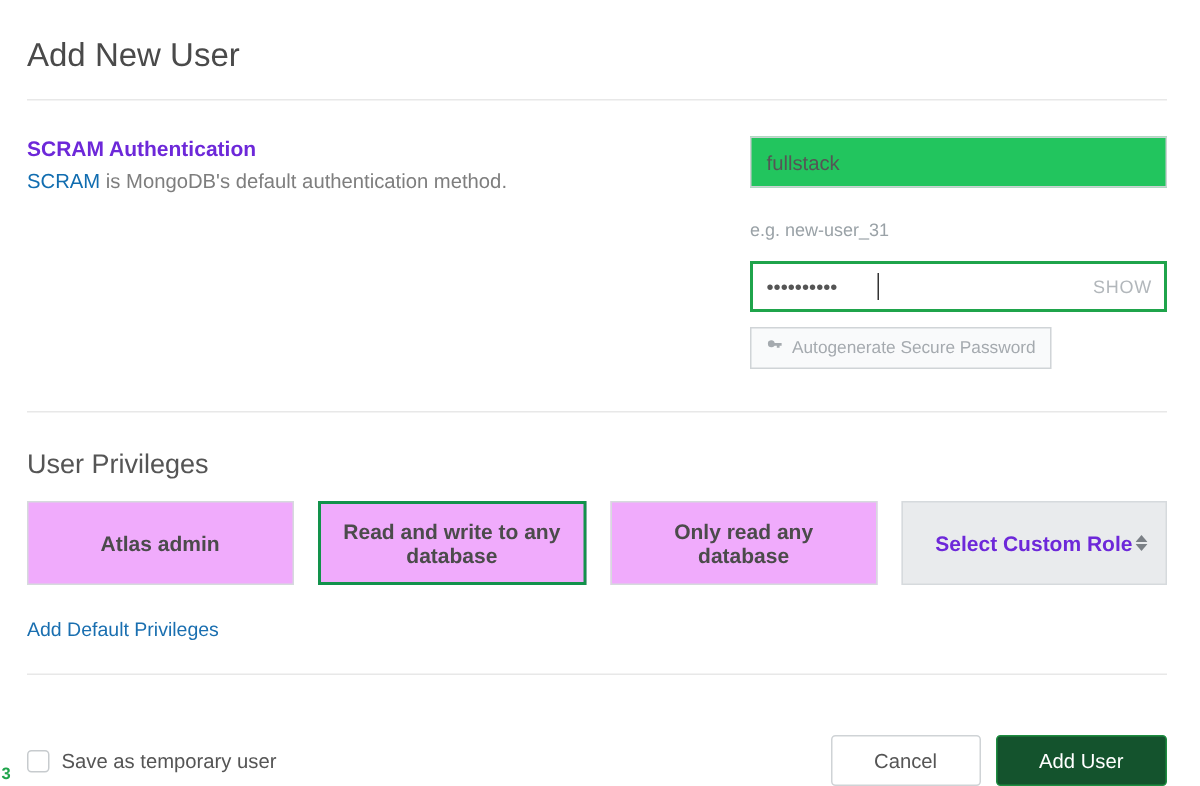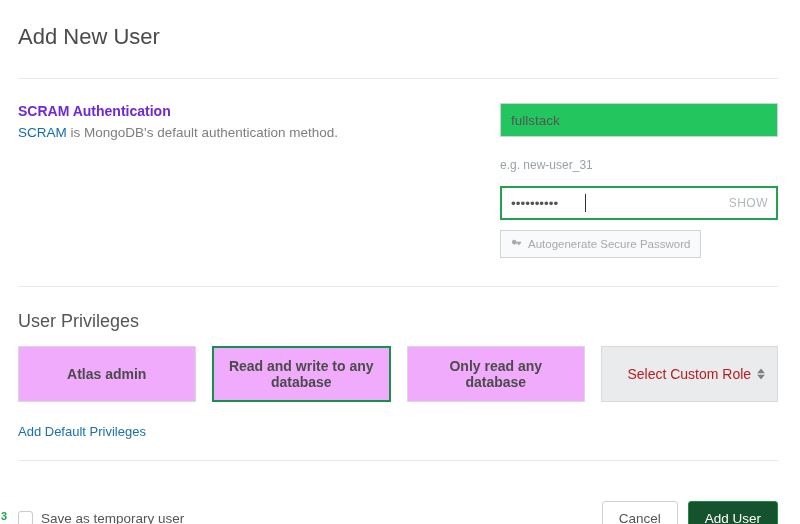--- a/index.html
+++ b/index.html
@@ -9,21 +9,21 @@
       color: #555;
       width: 800px;
       height: 524px;
       padding: 24px 22px 0 18px;
       position: relative;
     }
     .page-title {
       font-size: 22px;
       font-weight: 400;
       color: #4a4a4a;
-      margin-bottom: 28px;
+      margin-bottom: 16px;
     }
     .hr { border: none; border-top: 1px solid #e8e8e8; }
     .auth-row { display: flex; margin-top: 24px; gap: 70px; }
     .auth-left { flex: 1; }
     .auth-right { width: 278px; }
     .auth-title { font-size: 14px; font-weight: 700; color: #6d28d9; margin-bottom: 6px; }
     .auth-desc { font-size: 13.5px; color: #7e7e7e; }
     .auth-desc a { color: #116db0; text-decoration: none; }
     .input-wrap { position: relative; }
     .text-input {
@@ -87,22 +87,22 @@
       text-align: center;
       padding: 8px 10px;
       font-size: 14px;
       font-weight: 600;
       color: #4b4b4b;
       cursor: pointer;
     }
     .priv-card.selected { border: 2px solid #12924b; }
     .priv-card.custom {
       background: #e9ebed;
-      color: #b91c1c;
-      font-weight: 400;
+      color: #6d28d9;
+      font-weight: 700;
       position: relative;
     }
     .chevrons {
       position: absolute;
       right: 12px;
       top: 50%;
       transform: translateY(-50%);
       display: flex;
       flex-direction: column;
       gap: 1px;
@@ -119,21 +119,21 @@
     .checkbox {
       width: 15px;
       height: 15px;
       border: 1px solid #c7cbce;
       border-radius: 3px;
       background: #fff;
     }
     .footer-btns { display: flex; gap: 10px; }
     .btn {
       height: 34px;
-      padding: 0 16px;
+      padding: 0 28px;
       border-radius: 3px;
       font-size: 13.5px;
       cursor: pointer;
     }
     .btn-cancel { background: #fff; border: 1px solid #cfd3d6; color: #555; }
     .btn-primary { background: #14532d; border: 1px solid #1e8d41; color: #fff; font-weight: 500; }
     .corner-num { position: absolute; left: 1px; bottom: 2px; font-size: 11px; font-weight: 700; color: #1fa44b; }
   </style>
 </head>
 <body>

